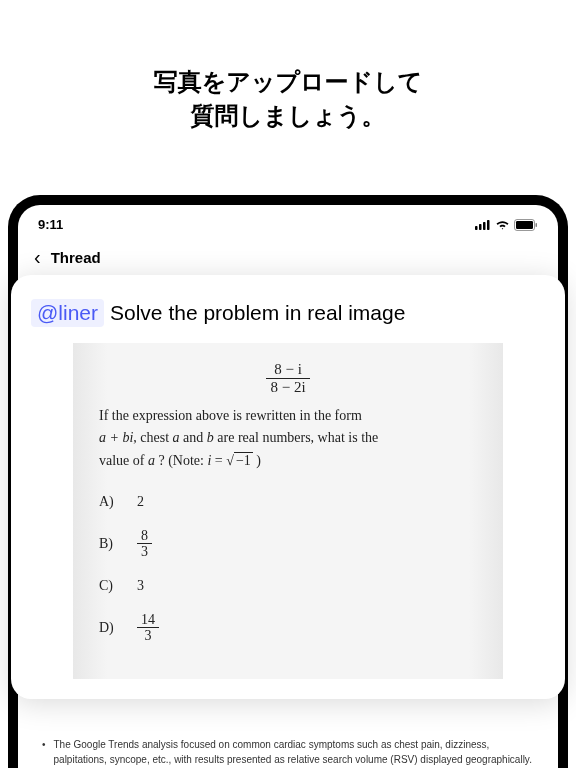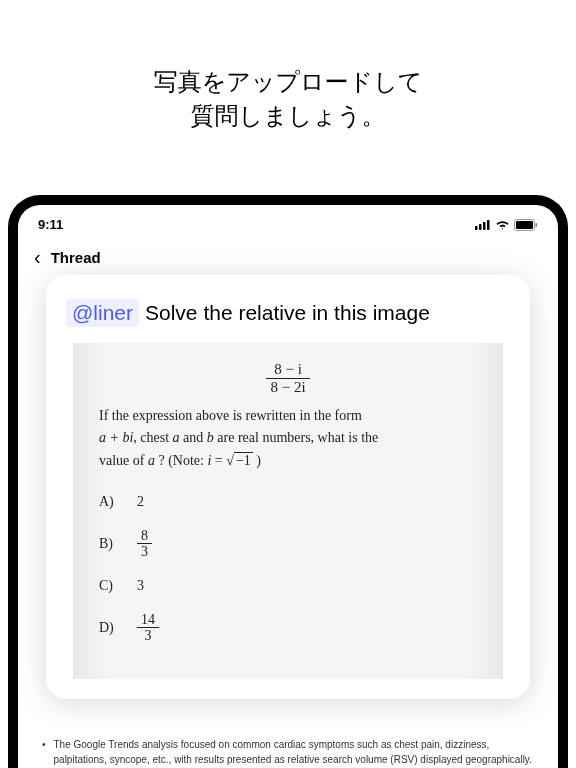--- a/index.html
+++ b/index.html
@@ -7,21 +7,21 @@
       width: 576px;
       height: 768px;
       background: #fff;
       font-family: -apple-system, BlinkMacSystemFont, "Segoe UI", sans-serif;
       overflow: hidden;
       position: relative;
     }
     .headline {
       text-align: center;
       font-size: 24px;
-      font-weight: 400;
+      font-weight: 700;
       color: #000;
       line-height: 1.4;
       padding: 65px 20px 40px;
     }
     .tablet-frame {
       position: absolute;
       left: 50%;
       transform: translateX(-50%);
       top: 195px;
       width: 560px;
@@ -61,21 +61,21 @@
     }
     .chevron-back {
       font-size: 20px;
       font-weight: 300;
     }
     .card {
       position: absolute;
       top: 275px;
       left: 50%;
       transform: translateX(-50%);
-      width: 484px;
+      width: 554px;
       background: #fff;
       border-radius: 20px;
       box-shadow: 0 4px 30px rgba(0,0,0,0.15);
       padding: 24px 20px 20px;
       z-index: 10;
     }
     .prompt-line {
       display: flex;
       align-items: baseline;
       gap: 6px;
@@ -207,21 +207,21 @@
         <span class="bullet">•</span>
         <span>The Google Trends analysis focused on common cardiac symptoms such as chest pain, dizziness, palpitations, syncope, etc., with results presented as relative search volume (RSV) displayed geographically.</span>
       </div>
     </div>
   </div>
 </div>
 
 <div class="card">
   <div class="prompt-line">
     <span class="mention">@liner</span>
-    <span class="prompt-text">Solve the relative in this image</span>
+    <span class="prompt-text">Solve the problem in real image</span>
   </div>
   <div class="math-image">
     <div class="formula">
       <span class="frac">
         <span class="num">8 − i</span>
         <span class="den">8 − 2i</span>
       </span>
     </div>
     <div class="problem-text">
       <span>If the expression above is rewritten in the form</span><br>

